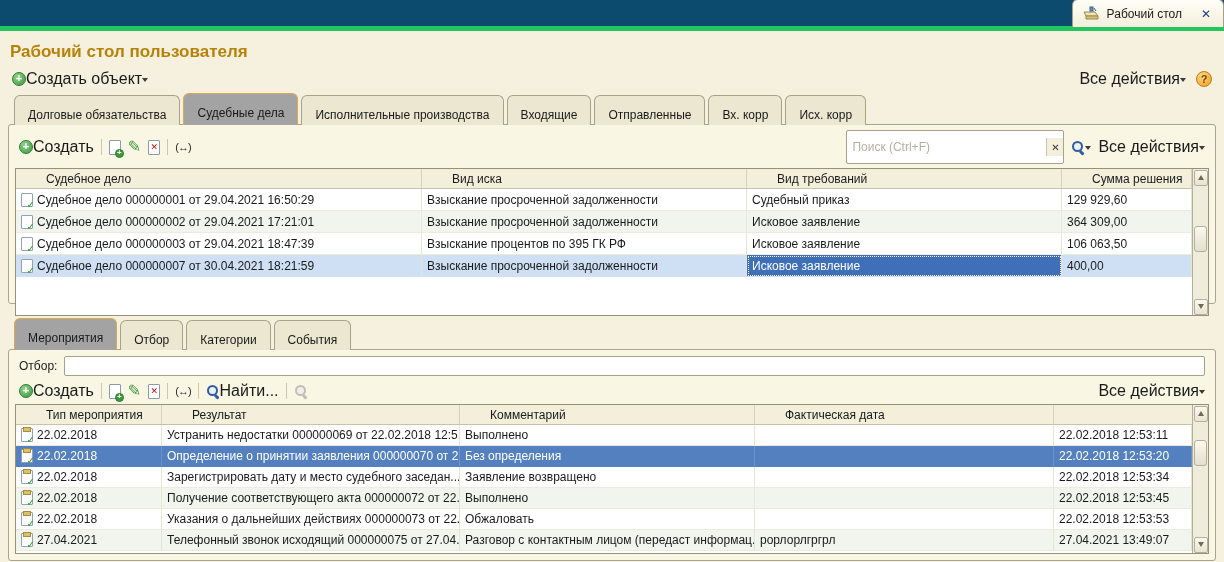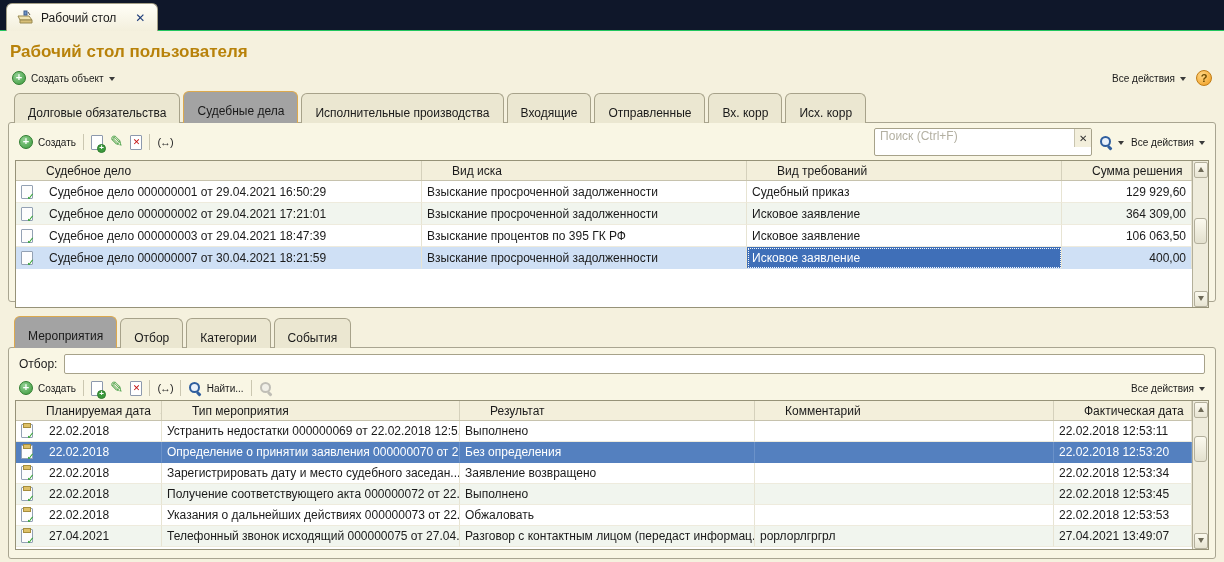--- a/index.html
+++ b/index.html
@@ -3,32 +3,32 @@
 <meta charset="utf-8">
 <style>
   * { box-sizing: border-box; margin: 0; padding: 0; }
   html,body { width:1224px; height:562px; overflow:hidden; }
   body {
     font-family: "Liberation Sans","DejaVu Sans",sans-serif;
     font-size: 12px; color:#1a1a1a;
     background:#f5f1de;
   }
   
-  .window-tabbar { height:31px; border-bottom:1px solid #22c55e; background:#0f172a;
-    display:flex; align-items:flex-end; padding-left:6px; }
+  .window-tabbar { height:31px; border-bottom:5px solid #22c55e; background:#0c4a6e;
+    display:flex; align-items:flex-end; padding-left:6px;justify-content:flex-end; }
   .window-tab { display:flex; align-items:center; gap:7px; height:28px; position:relative; top:1px;
     padding:0 12px 0 8px; border:1px solid #a49f87; border-bottom:none; border-radius:6px 6px 0 0;
     background:linear-gradient(#fffef7,#f3efdc); }
   .window-tab-label { font-size:12px; }
   .window-tab-close { margin-left:12px; color:#1f3d7a; font-weight:bold; font-size:12px; cursor:default; }
   
   .page-title { margin:11px 0 0 10px; font-size:17px; font-weight:bold; color:#b8820a; }
   .command-bar { display:flex; align-items:center; justify-content:space-between; padding:8px 12px 5px 12px; }
   .cmd-right { display:flex; align-items:center; gap:10px; }
-  .tbtn { display:inline-flex; align-items:center; gap:5px; font-size:10px; cursor:default; white-space:nowrap; }
+  .tbtn { display:inline-flex; align-items:center; font-size:16px; cursor:default; white-space:nowrap; }
   .dd { width:0; height:0; border-left:3.5px solid transparent; border-right:3.5px solid transparent;
     border-top:4px solid #3a3a3a; display:inline-block; margin-top:1px; }
   .icon-plus { width:14px; height:14px; border-radius:50%; flex:none; position:relative;
     background:radial-gradient(circle at 35% 30%,#92d092,#3c9a3c); border:1px solid #2e7c2e; }
   .icon-plus::after { content:"+"; position:absolute; left:0; top:-1px; width:12px; height:12px;
     color:#fff; font-weight:bold; font-size:11px; line-height:13px; text-align:center; }
   .help-circle { width:16px; height:16px; border-radius:50%; flex:none;
     background:radial-gradient(circle at 35% 30%,#ffd683,#f09c1e); border:1px solid #c07c15;
     color:#6b4a00; font-weight:bold; font-size:11px; text-align:center; line-height:15px; }
   
@@ -58,42 +58,42 @@
   .icon-pencil::after { content:"\270E"; }
   .mag { width:14px; height:14px; position:relative; display:inline-block; flex:none; }
   .mag::before { content:""; position:absolute; left:1px; top:1px; width:7px; height:7px;
     border:2px solid #2f5e9e; border-radius:50%; background:#eaf1fa; }
   .mag::after { content:""; position:absolute; left:10px; top:10px; width:5px; height:2.5px;
     background:#2f5e9e; transform:rotate(45deg); transform-origin:0 0; border-radius:1px; }
   .mag.gray::before { border-color:#97937f; background:#efecdd; }
   .mag.gray::after { background:#97937f; }
   .resize-glyph { font-size:11px; color:#2a2a2a; letter-spacing:-1px; }
   
-  .search { display:flex; align-items:flex-start; width:218px; height:28px; background:#fff;
+  .search { display:flex; align-items:center; width:218px; height:34px; background:#fff;
     border:1px solid #a7a28a; border-radius:2px; overflow:hidden; flex:none; }
   .search input { flex:1; border:none; outline:none; background:transparent; font-size:12px; padding:0 5px;
     font-family:inherit; color:#333; }
   .search input::placeholder { color:#b3b0a2; }
   .search-clear { width:17px; height:18px; border-left:1px solid #c9c5b0; background:#f3efdc;
     display:grid; place-items:center; font-size:10px; color:#333; flex:none; }
   
   .tblwrap { margin:0 6px; display:flex; border:1px solid #969278; background:#fff; }
   .tbl-upper .tblarea { height:146px; }
   .tbl-lower .tblarea { height:148px; }
   .tblarea { flex:1; overflow:hidden; background:#fff; }
   .thead { display:grid; background:#f3efdb; border-bottom:1px solid #c6c2ad; height:20px; }
   .th { padding:0 6px; border-right:1px solid #d5d1bc; display:flex; align-items:center;
     white-space:nowrap; overflow:hidden;margin-left:24px; }
   .sort-ind { margin-left:auto; padding-left:8px; color:#2a2a2a; }
   .trow { display:grid; height:22px; background:#fff; }
   .tbl-lower .trow { height:21px; }
   .trow.stripe { background:#f1f5ee; }
   .td { padding:0 5px; border-right:1px solid #e7e4d3; border-bottom:1px solid #eeebdd;
-    display:flex; align-items:center; gap:16px; white-space:nowrap; overflow:hidden; }
-  .td.num { justify-content:flex-end; }
+    display:flex; align-items:center; gap:4px; white-space:nowrap; overflow:hidden; }
+  .td.num { }
   .tbl-upper .thead, .tbl-upper .trow { grid-template-columns:406px 325px 315px minmax(30px,1fr); }
   .tbl-lower .thead, .tbl-lower .trow { grid-template-columns:146px 298px 295px 299px minmax(30px,1fr); }
   .trow.sel-light { background:#cfe0f5; }
   .trow.sel-light .td { border-bottom-color:#cfe0f5; }
   .td.focused { background:#3f6fb8; color:#fff; outline:1px dotted #f2f6fc; outline-offset:-2px; }
   .trow.sel-dark { background:#5480bf; color:#fff; }
   .trow.sel-dark .td { border-right-color:#6b92c9; border-bottom-color:#5480bf; }
   
   .row-doc { width:12px; height:14px; background:#fdfdfd; border:1px solid #93a1b4; border-radius:1px;
     position:relative; flex:none; }
@@ -326,24 +326,20 @@
     <div class="spacer"></div>
     <div class="tbtn">
       <span>Все действия</span>
       <span class="dd"></span>
     </div>
   </div>
   <div class="tblwrap tbl-lower">
     <div class="tblarea">
       <div class="thead" id="events-head">
           <div class="th">
-            <span>Планируемая дата</span>
-            <span class="sort-ind">↓</span>
-          </div>
-          <div class="th">
             <span>Тип мероприятия</span>
           </div>
           <div class="th">
             <span>Результат</span>
           </div>
           <div class="th">
             <span>Комментарий</span>
           </div>
           <div class="th">
             <span>Фактическая дата</span>

